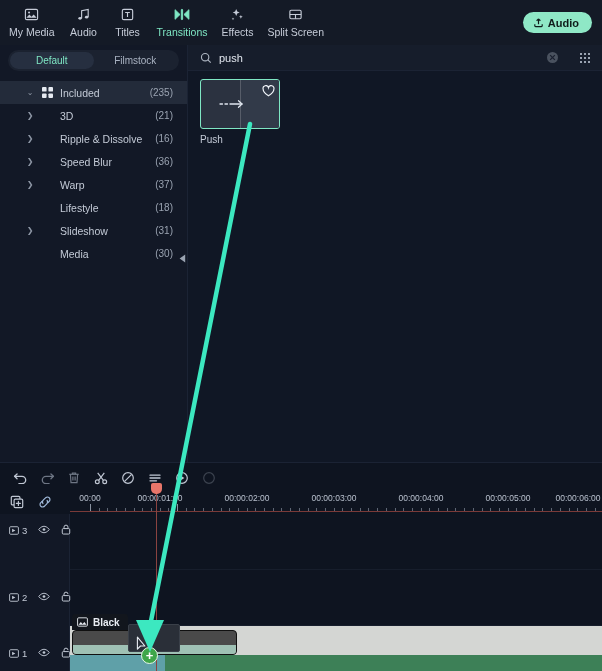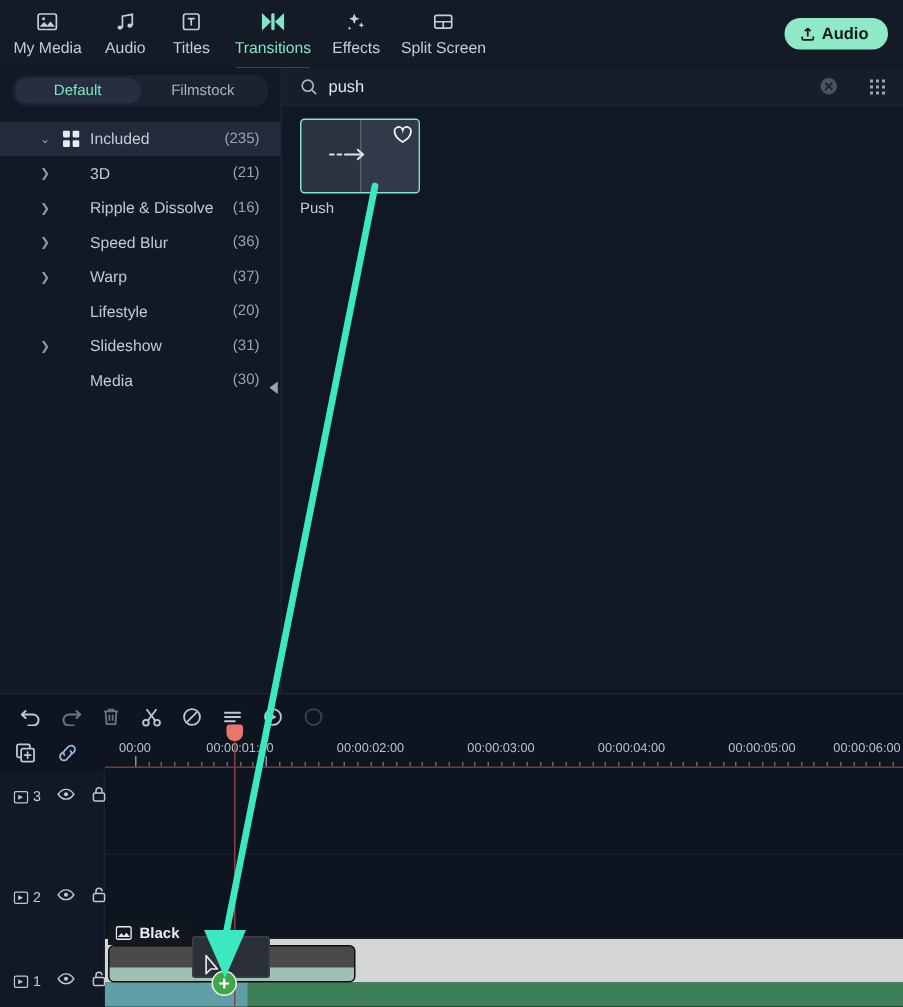--- a/index.html
+++ b/index.html
@@ -377,21 +377,21 @@
 
       <div class="cat-row">
         <span class="cat-arrow">❯</span>
         <span class="cat-label indent">Warp</span>
         <span class="cat-count">(37)</span>
       </div>
 
       <div class="cat-row">
         <span class="cat-arrow none">›</span>
         <span class="cat-label indent">Lifestyle</span>
-        <span class="cat-count">(20)</span>
+        <span class="cat-count">(18)</span>
       </div>
 
       <div class="cat-row">
         <span class="cat-arrow">❯</span>
         <span class="cat-label indent">Slideshow</span>
         <span class="cat-count">(31)</span>
       </div>
 
       <div class="cat-row">
         <span class="cat-arrow none">›</span>

